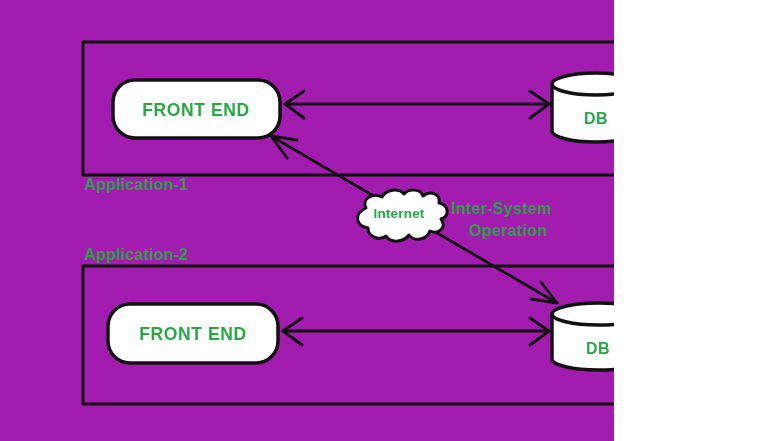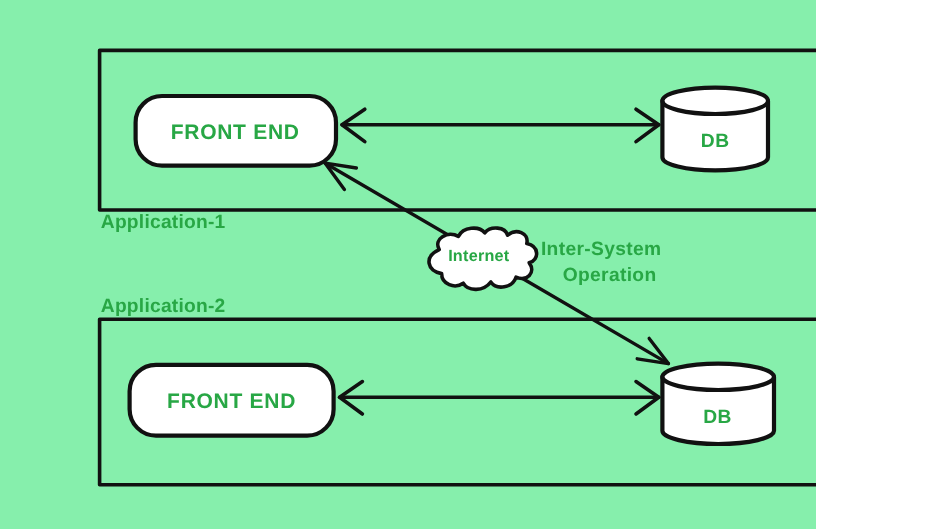--- a/index.html
+++ b/index.html
@@ -2,23 +2,23 @@
 <html><head>
 <meta charset="utf-8">
 <style>
   html, body {
     margin: 0;
     padding: 0;
     background: #ffffff;
   }
   .canvas {
     position: relative;
-    width: 680px;
+    width: 614px;
     height: 441px;
-    background: #86efac;
+    background: #a21caf;
     overflow: hidden;
     font-family: "Liberation Sans", "DejaVu Sans", sans-serif;
   }
   svg text {
     font-family: "Liberation Sans", "DejaVu Sans", sans-serif;
     font-weight: bold;
   }
   .label-app {
     font-size: 16px;
     letter-spacing: 0.2px;

